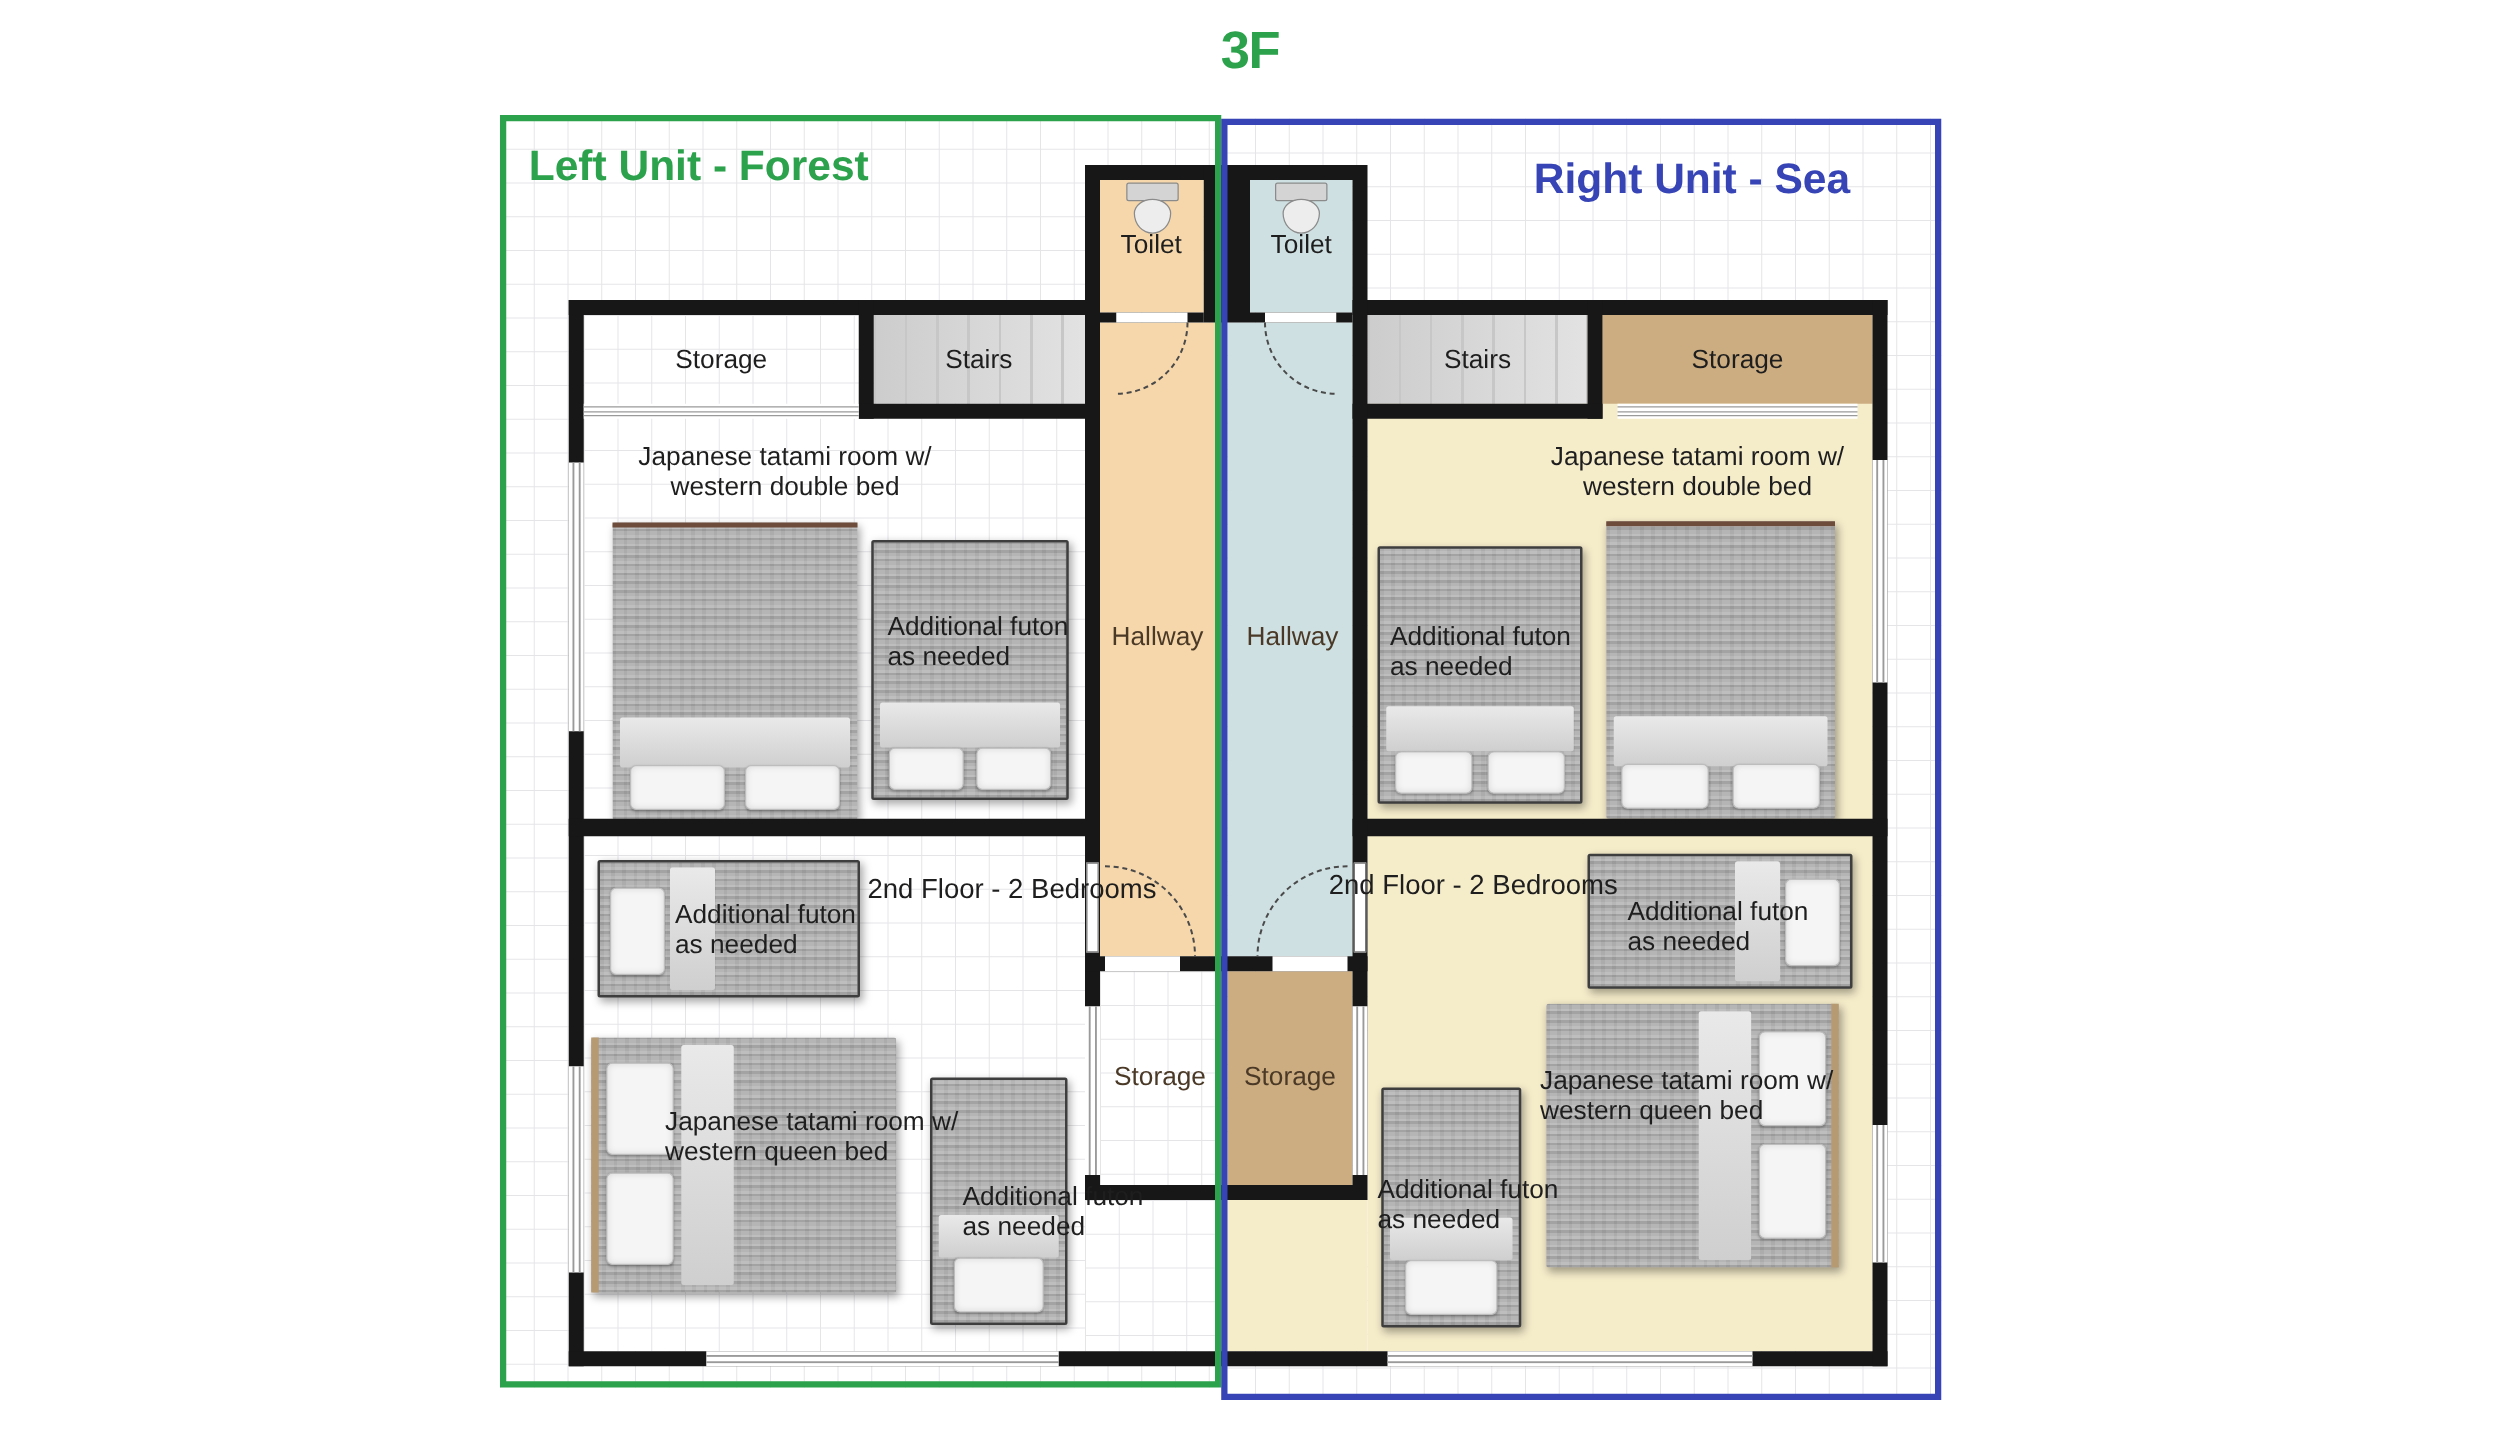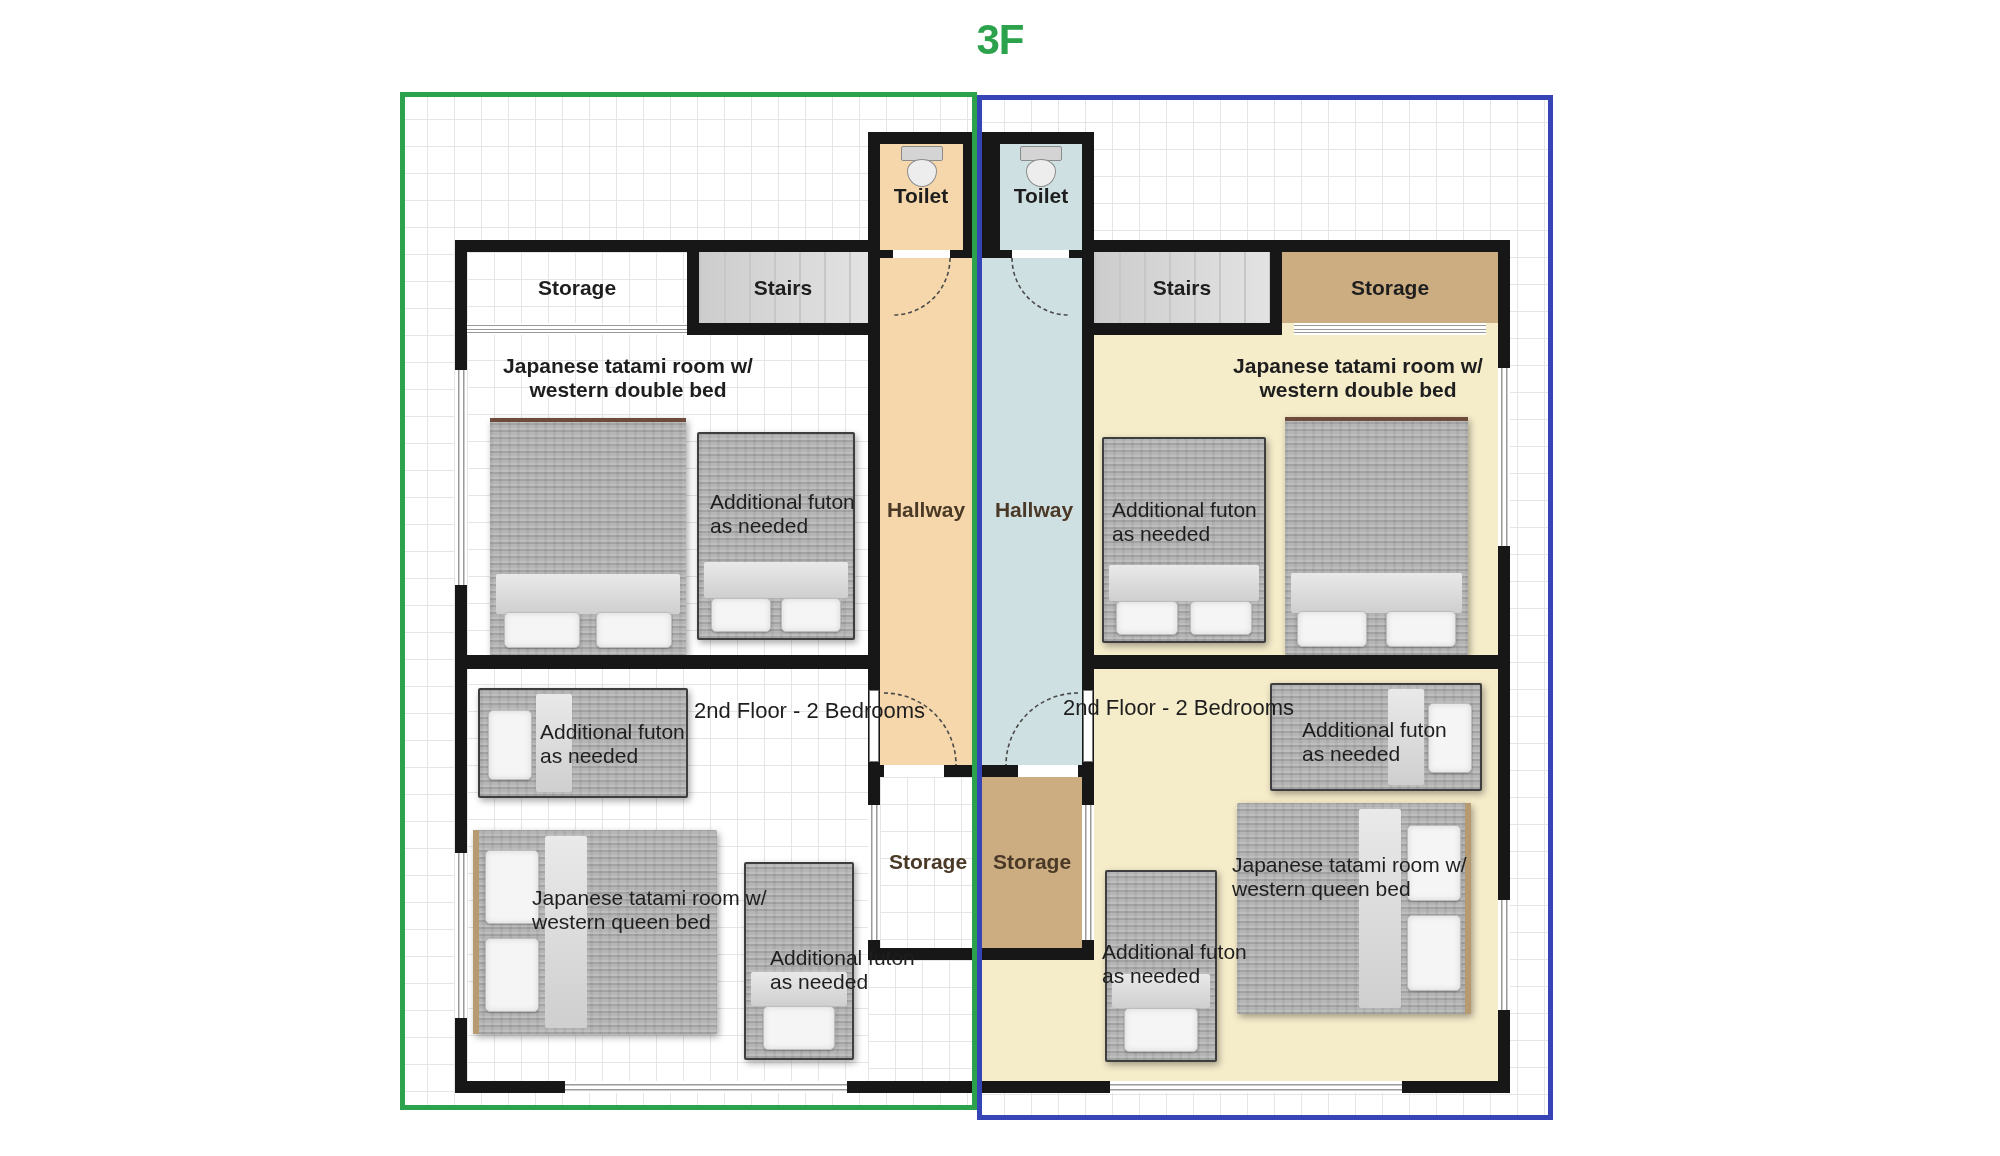--- a/index.html
+++ b/index.html
@@ -62,21 +62,21 @@
   .toilet-fixture { position:absolute; left:50%; top:2px; transform:translateX(-50%); width:44px; height:44px; z-index:3; }
   .toilet-fixture .tank { position:absolute; top:0; left:50%; transform:translateX(-50%); width:42px; height:15px;
     background:#d4d4d4; border:1px solid #8b8b8b; border-radius:2px; }
   .toilet-fixture .bowl { position:absolute; top:13px; left:50%; transform:translateX(-50%); width:30px; height:28px;
     background:#ededed; border:1px solid #8b8b8b; border-radius:50% 50% 50% 50% / 42% 42% 58% 58%; }
 
   .arcs { position:absolute; left:0; top:0; z-index:6; pointer-events:none; }
   .arcs path { fill:none; stroke:#4a4a4a; stroke-width:1.6; stroke-dasharray:4 3; }
 
   .lbl { position:absolute; z-index:7; font-size:21px; line-height:24px; color:var(--label-dark); white-space:nowrap; }
-  .lbl.c { transform:translateX(-50%); text-align:center;font-weight:bold; }
+  .lbl.c { transform:translateX(-50%); text-align:center; }
   .lbl.brown { color:var(--hall-label-brown); }
 </style>
 </head>
 <body>
 
 <div class="stage">
 
   <h1 class="title"><span class="floor">3F</span></h1>
 
   <div class="unit-bg gridbg" style="left:400px;top:92px;width:577px;height:1018px"></div>
@@ -258,14 +258,16 @@
   <div class="lbl" style="left:1102px;top:940px">
     <div>Additional futon</div>
     <div>as needed</div>
   </div>
 
   <div class="lbl" style="left:694px;top:699px;font-size:22px">2nd Floor - 2 Bedrooms</div>
   <div class="lbl" style="left:1063px;top:696px;font-size:22px">2nd Floor - 2 Bedrooms</div>
 
   <div class="unit-border g" style="left:400px;top:92px;width:577px;height:1018px"></div>
   <div class="unit-border b" style="left:977px;top:95px;width:576px;height:1025px"></div>
+  <div class="unit-label g" style="left:423px;top:114px">Left Unit - Forest</div>
+  <div class="unit-label b" style="left:1227px;top:124px">Right Unit - Sea</div>
 
 </div>
 
 </body></html>

